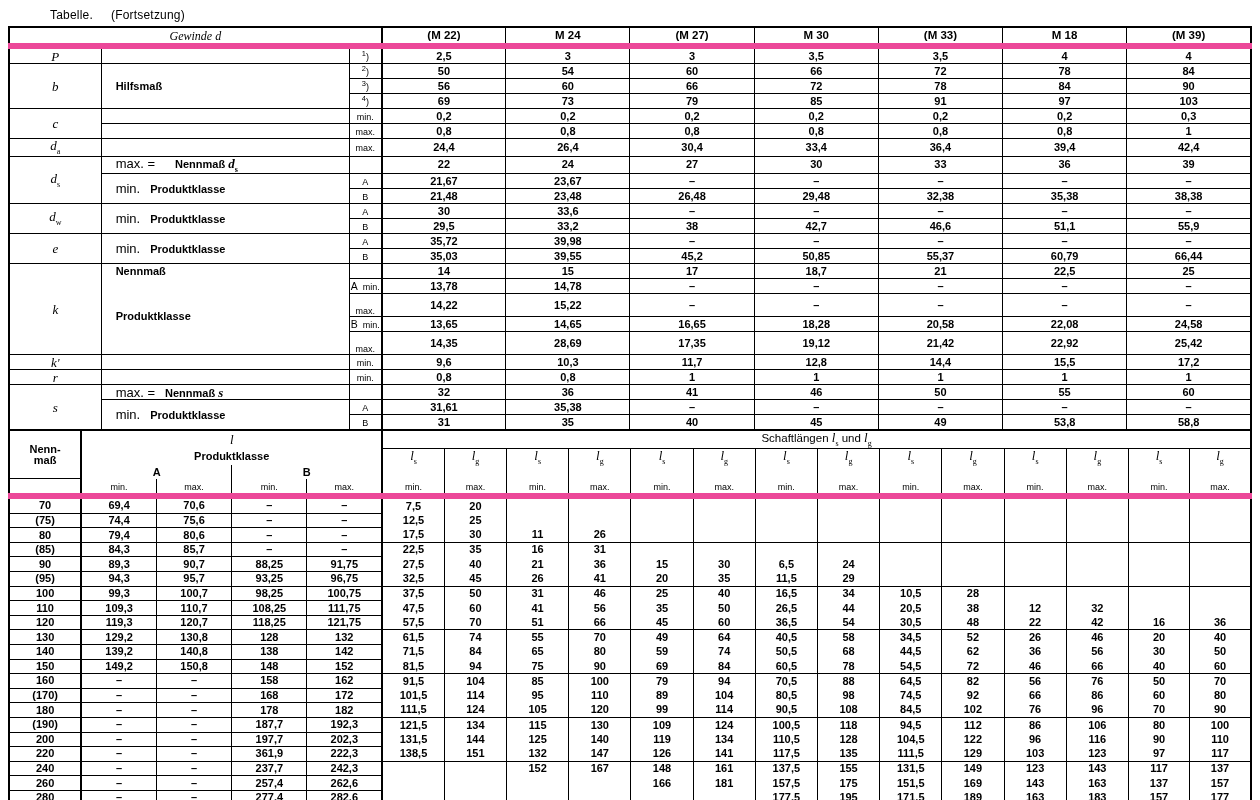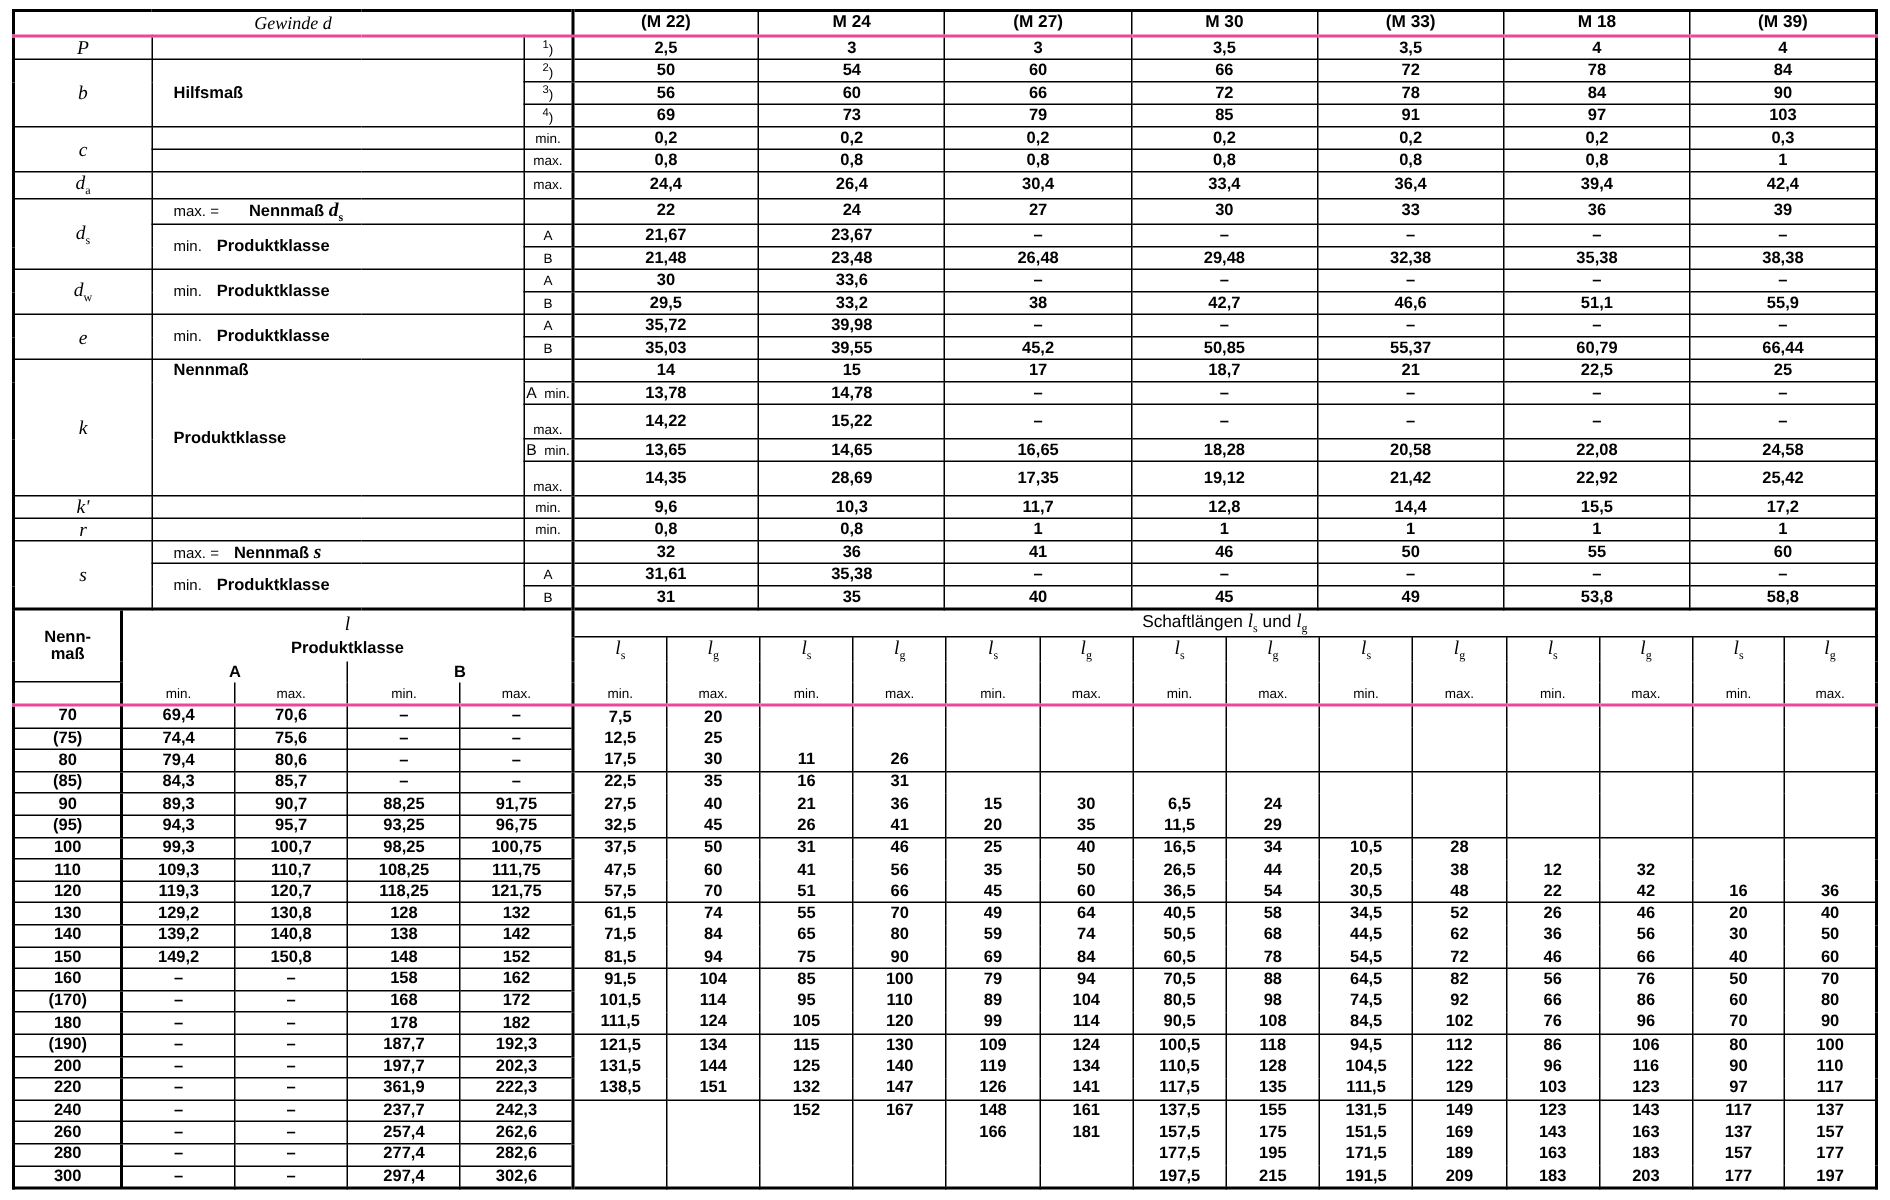--- a/index.html
+++ b/index.html
@@ -12,47 +12,50 @@
   .page{position:relative;width:1260px;height:800px;box-sizing:border-box;padding:6px 8px 0 8px;}
 
   .caption{font-size:12px;font-weight:400;margin:2px 0 4px 42px;letter-spacing:.2px;}
   .caption .gap{display:inline-block;width:18px;}
 
   table{border-collapse:collapse;table-layout:fixed;}
   td,th{padding:0;margin:0;font-weight:400;vertical-align:middle;text-align:center;
         font-size:11px;line-height:1.0;}
   .bb{border-bottom:1px solid #000;}
   .br{border-right:1px solid #000;}
-  .bb2{border-bottom:2px solid #ec4899;}
+  .bb2{border-bottom:6px solid #ec4899;}
   .br2{border-right:2px solid #000;}
   .bbdash{border-bottom:1px dashed #000;}
 
   
   #top-table{width:1244px;border:2px solid #000;}
   #top-table td{height:14px;}
   .symsub{font-family:"Liberation Serif",serif;font-style:italic;font-size:13px;}
   .symsub sub{font-style:normal;font-size:8px;}
   .hdr-thread{font-weight:bold;font-size:11.5px;}
-  .lbl{font-size:10px;}
+  .lbl{font-size:13px;}
   .lbl-b{font-size:11px;font-weight:bold;}
   .num{font-size:11px;font-weight:bold;}
   .tiny{font-size:9px;}
 
   
   #bot-table{width:1244px;border-left:2px solid #000;border-right:2px solid #000;
              border-bottom:2px solid #000;}
   #bot-table td{height:13.6px;}
   .nenn{font-weight:bold;font-size:11px;}
   .bnum{font-weight:bold;font-size:11px;}
 </style>
 </head>
 <body>
 
 <div class="page">
 
+  <div class="caption">
+    <span>Tabelle.</span><span class="gap"></span><span>(Fortsetzung)</span>
+  </div>
 
   <table id="top-table">
     <colgroup>
       <col style="width:92px">
         <col style="width:140px">
         <col style="width:108px">
         <col style="width:32px">
       <col style="width:124px">
         <col style="width:124px">
         <col style="width:124px">

